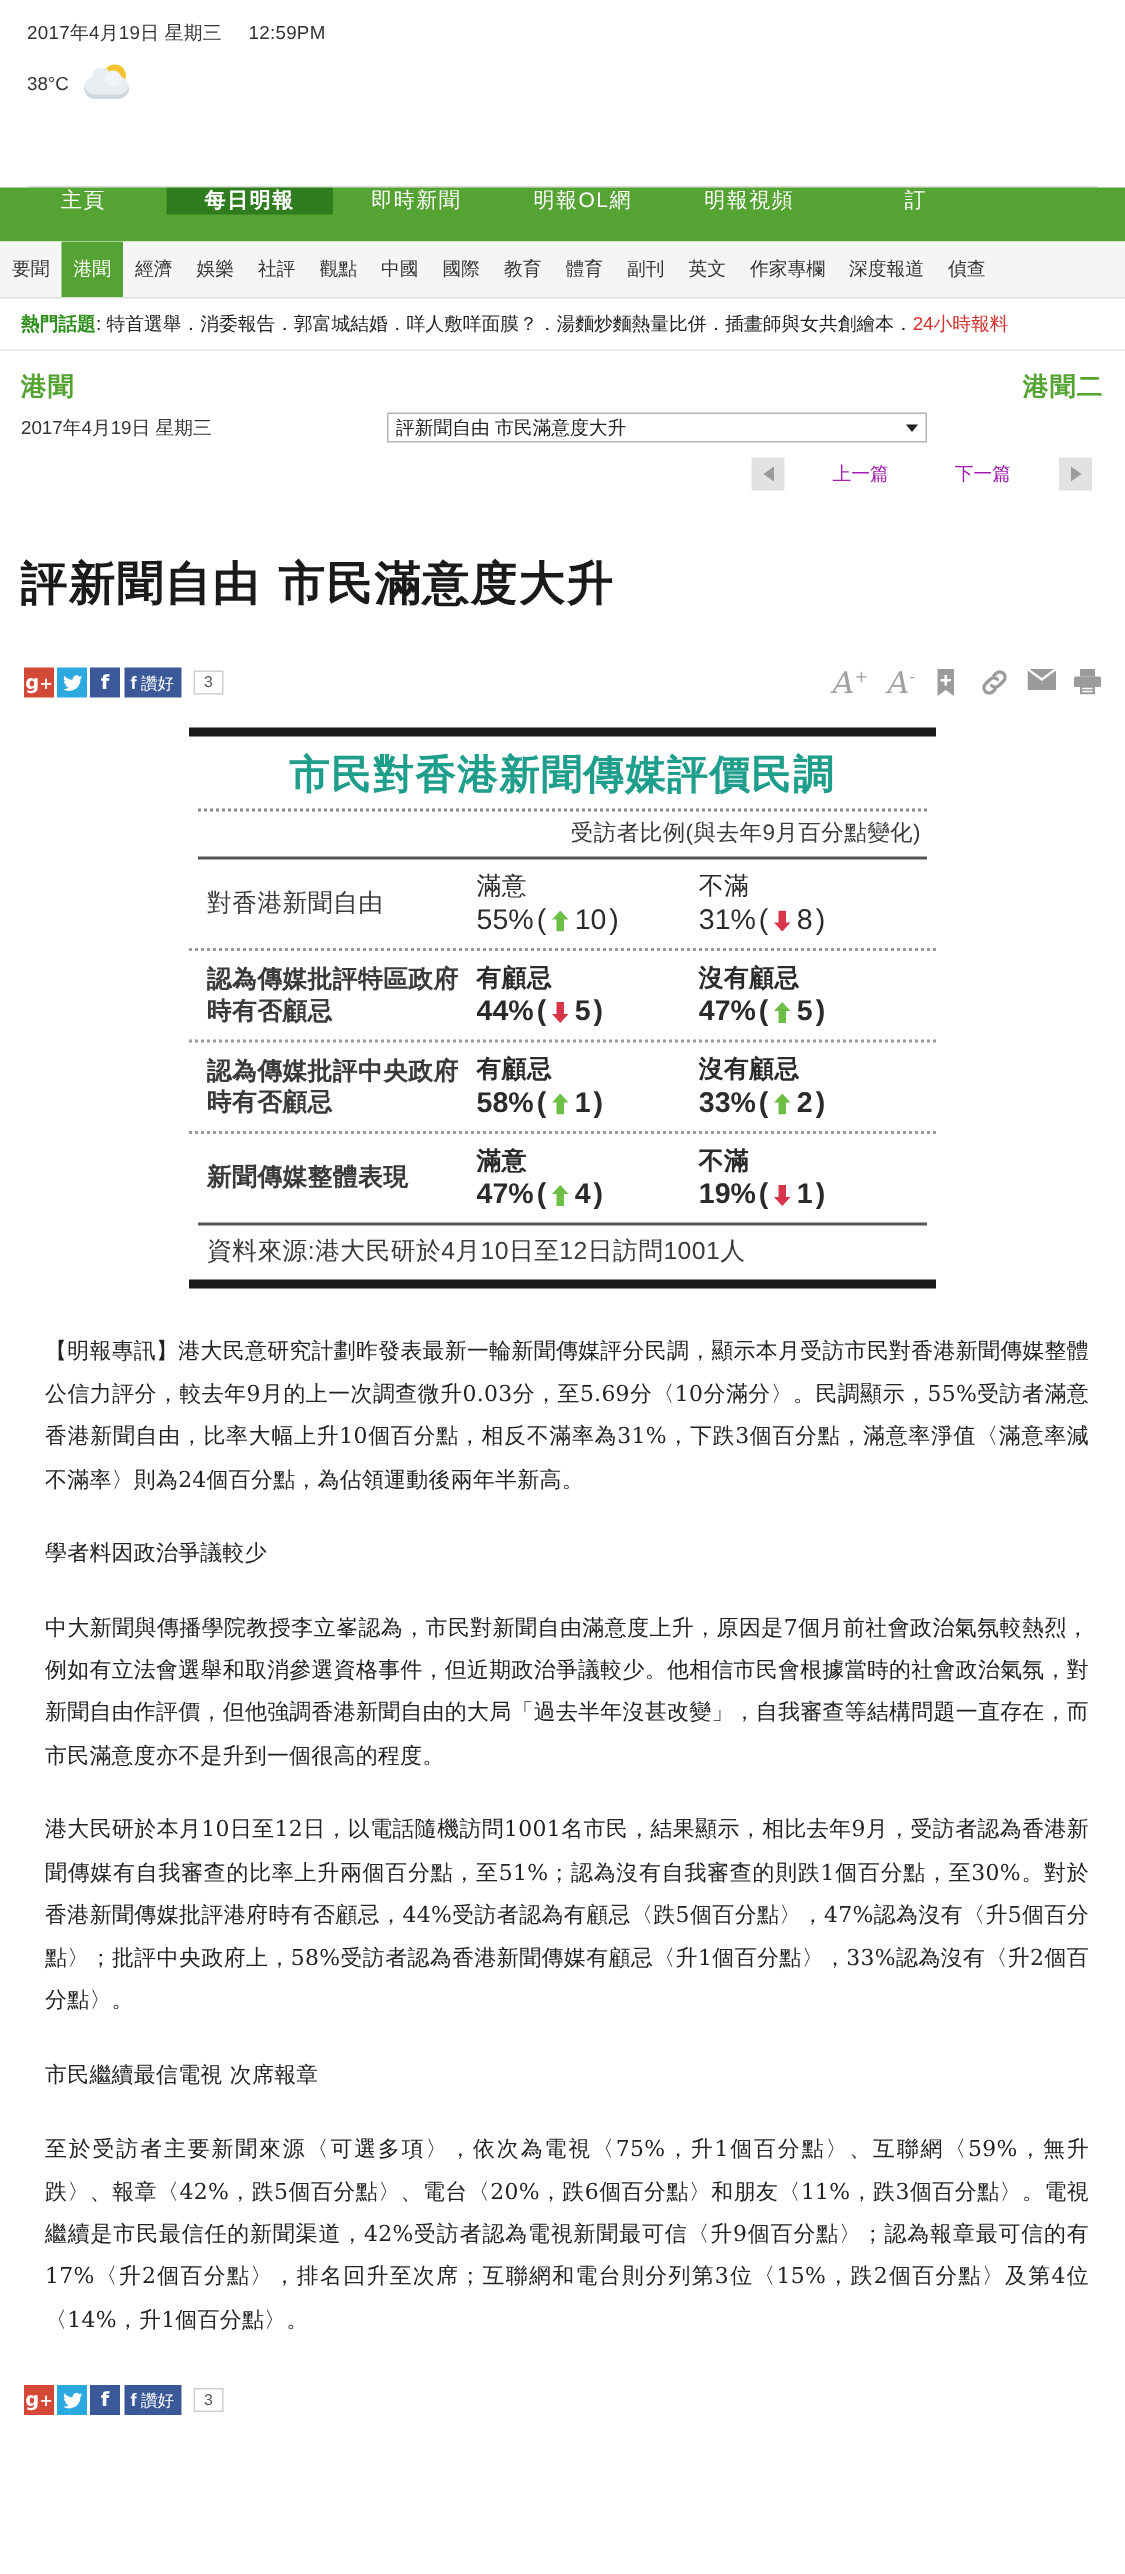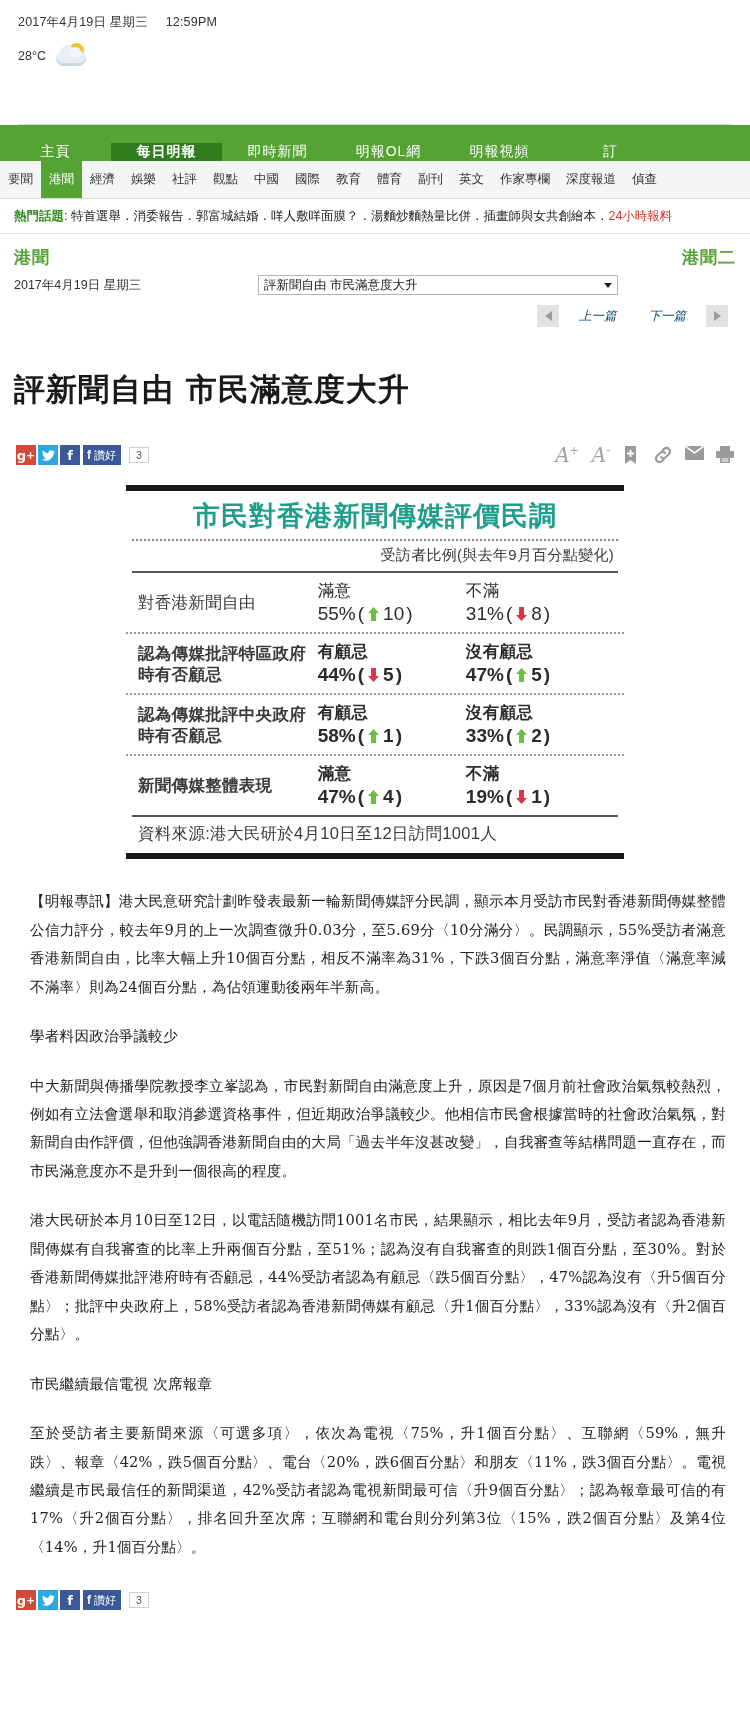--- a/index.html
+++ b/index.html
@@ -41,21 +41,21 @@
     font-family: "DejaVu Serif", "Liberation Serif", serif;
     white-space: nowrap;
   }
   .logo .red { color: #cc1f20; }
   .logo .grn { color: #3ea832; }
 
   .topdiv { border-bottom: 1px solid #dcdcdc; margin: 0 18px; }
 
   
   .mainnav {
-    background: #55a333; display: flex; height: 36px; align-items: flex-end;
+    background: #55a333; display: flex; height: 36px; align-items: flex-start;
     overflow: hidden;
   }
   .mainnav .item {
     flex: 0 0 auto; width: 111px; color: #fff; font-size: 14px;
     display: flex; align-items: center; justify-content: center;
     letter-spacing: 1px;
   }
   .mainnav .item.active { background: #2f7d1e; font-weight: bold; }
 
   
@@ -96,21 +96,21 @@
     display: flex; align-items: center; padding: 0 18px 0 5px;
     overflow: hidden; white-space: nowrap;
   }
   .selbox .caret {
     position: absolute; right: 5px; top: 50%; margin-top: -2px;
     width: 0; height: 0; border-left: 4px solid transparent;
     border-right: 4px solid transparent; border-top: 5px solid #222;
   }
   .pager {
     display: flex; justify-content: flex-end; align-items: center;
-    gap: 8px; padding: 10px 22px 0 0; font-size: 12.5px; color: #0c4a6e; font-style: italic;
+    gap: 20px; padding: 10px 22px 0 0; font-size: 12.5px; color: #a21caf;
   }
   .pager .arw {
     width: 22px; height: 22px; background: #e2e2e2;
     display: flex; align-items: center; justify-content: center;
   }
   .pager .arw i {
     width: 0; height: 0; border-top: 5px solid transparent;
     border-bottom: 5px solid transparent; display: block;
   }
   .pager .arw.prev i { border-right: 7px solid #9b9b9b; }
@@ -211,21 +211,21 @@
 </style>
 </head>
 <body>
 
 <div class="topbar">
   <div class="dateline">
     <span>2017年4月19日 星期三</span>
     <span class="time">12:59PM</span>
   </div>
   <div class="weather">
-    <span class="temp">28°C</span>
+    <span class="temp">38°C</span>
     <span class="wicon">
       <span class="sun"></span>
         <span class="cloud"></span>
     </span>
   </div>
 </div>
 <div class="topdiv"></div>
 
 <div class="mainnav">
   <div class="item">主頁</div>

